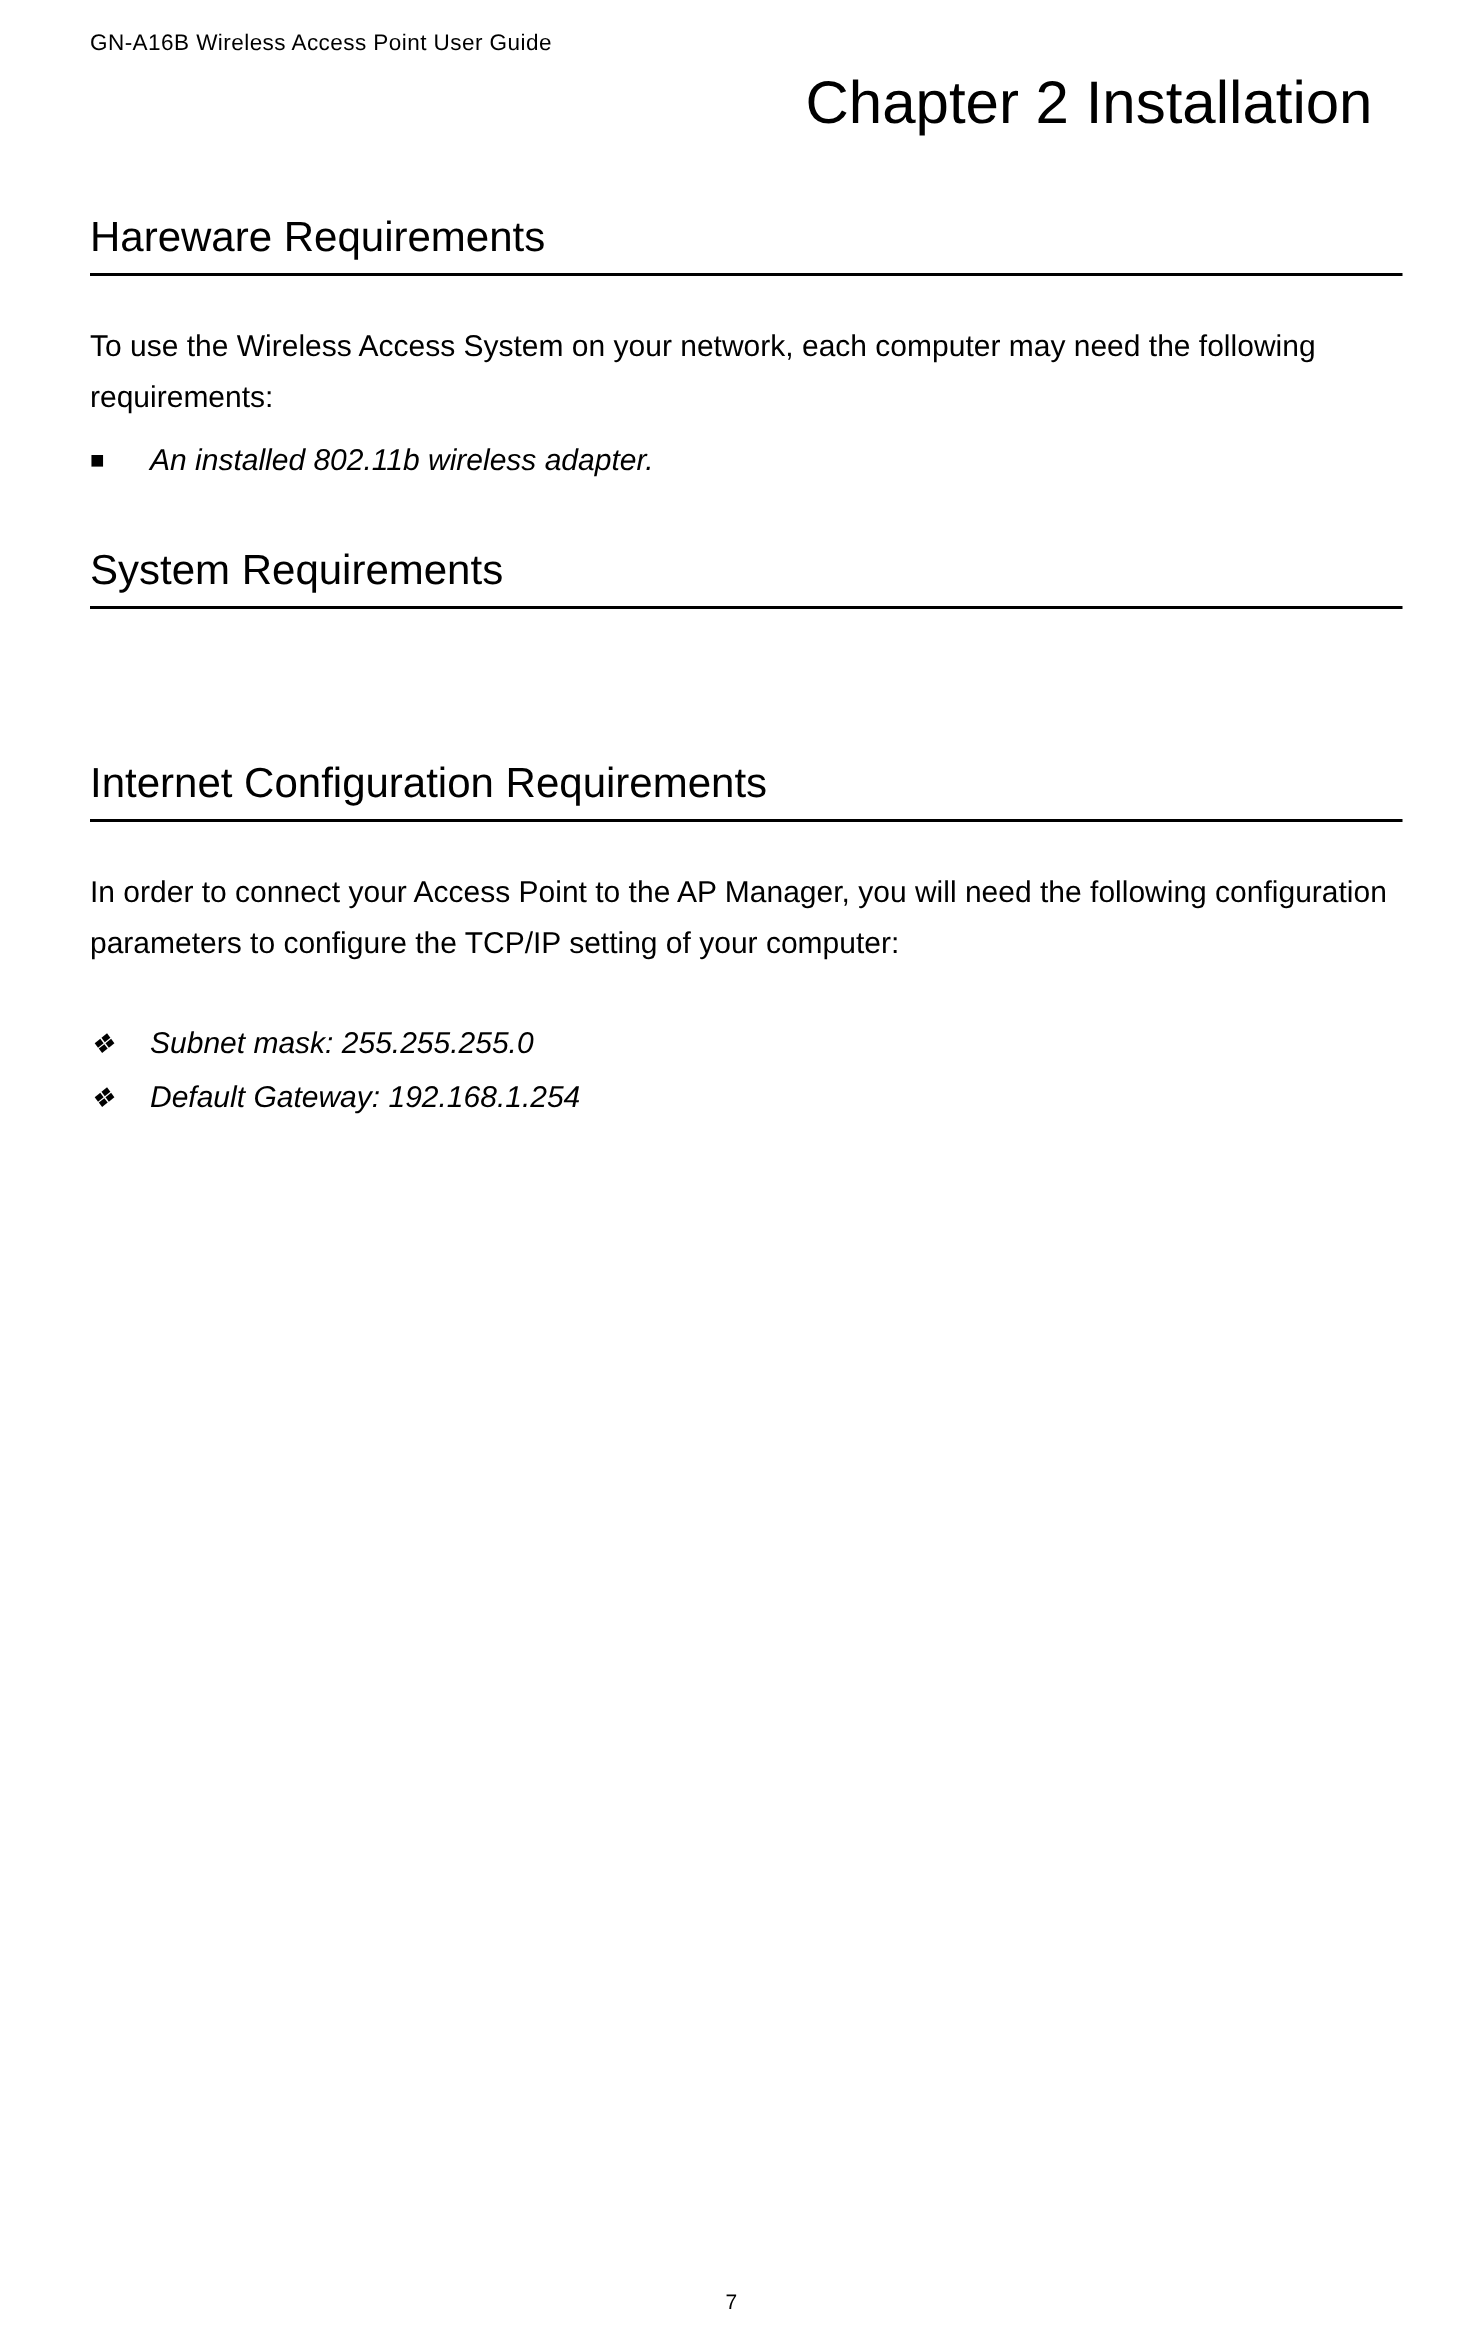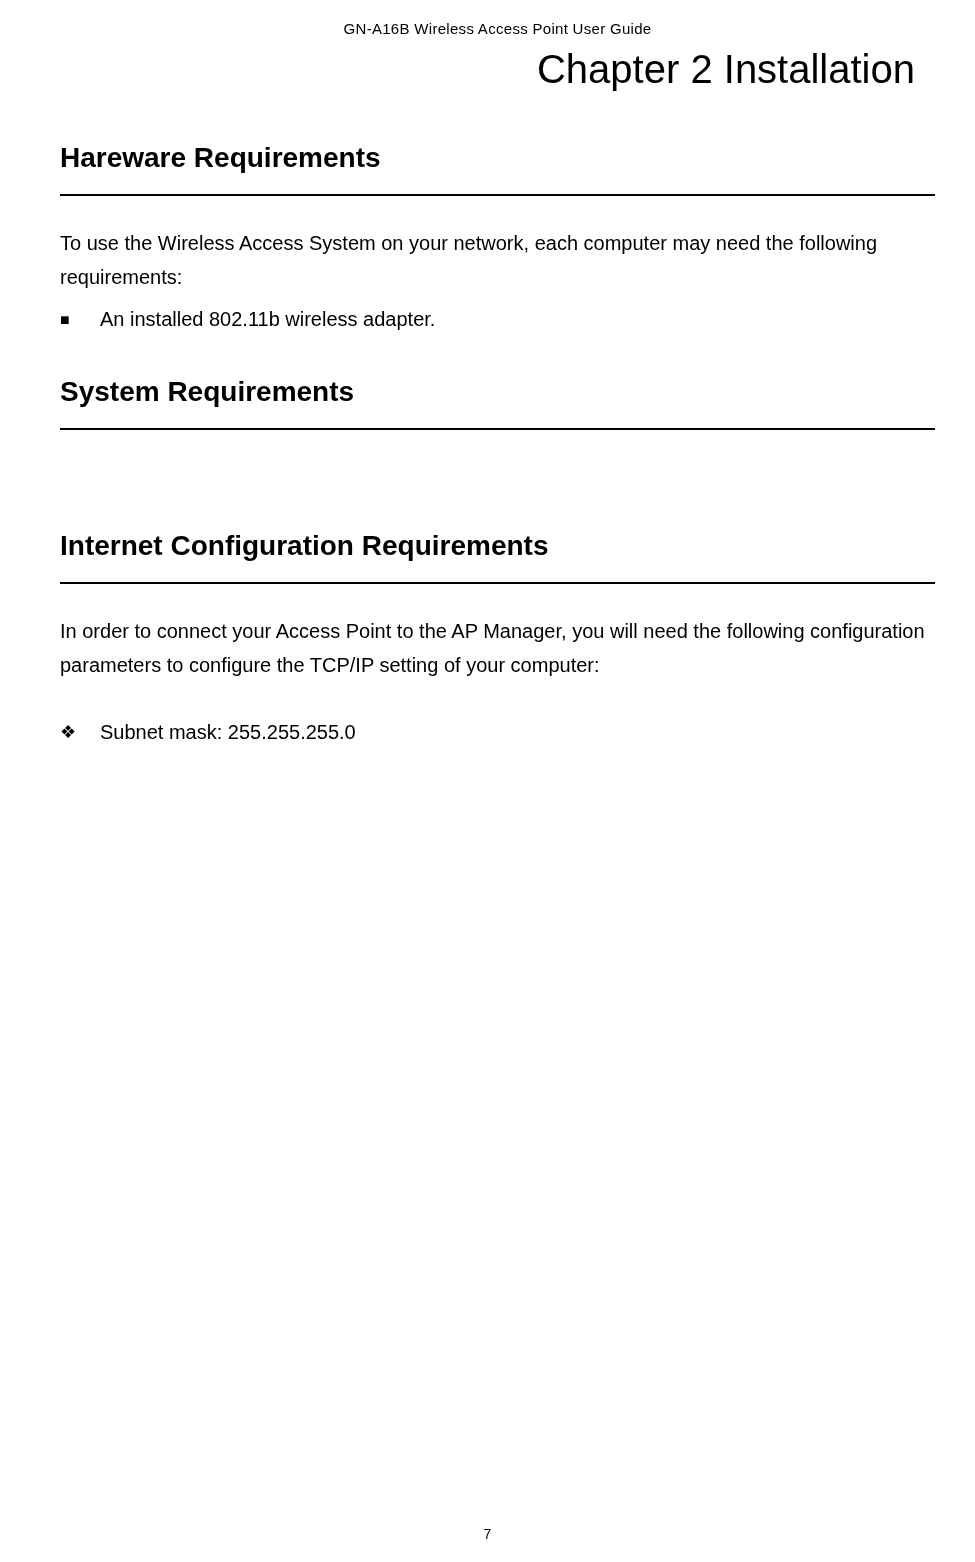--- a/index.html
+++ b/index.html
@@ -10,54 +10,55 @@
     body {
       width: 975px;
       height: 1562px;
       background: #ffffff;
       font-family: Arial, Helvetica, sans-serif;
       color: #000000;
       padding: 20px 40px 20px 60px;
       position: relative;
     }
     .header-text {
-      text-align: center;
+      text-align: left;
       font-size: 15px;
       margin-bottom: 10px;
       letter-spacing: 0.3px;
     }
     .chapter-title {
       text-align: right;
       font-size: 40px;
       font-weight: normal;
       margin-bottom: 50px;
       padding-right: 20px;
     }
     .section-heading {
       font-size: 28px;
-      font-weight: bold;
+      font-weight: normal;
       border-bottom: 2px solid #000000;
-      padding-bottom: 20px;
+      padding-bottom: 8px;
       margin-bottom: 30px;
     }
     .paragraph {
       font-size: 20px;
       line-height: 1.7;
       margin-bottom: 8px;
     }
     .list {
       list-style: none;
       margin-bottom: 40px;
     }
     .list-item {
       font-size: 20px;
       line-height: 1.7;
       padding-left: 40px;
       position: relative;
       margin-bottom: 2px;
+      font-style: italic;
     }
     .list-item.square::before {
       content: "■";
       position: absolute;
       left: 0;
       font-size: 16px;
       top: 4px;
     }
     .list-item.diamond::before {
       content: "❖";
@@ -100,15 +101,16 @@
 </ul>
 
 <div class="section-heading">Internet Configuration Requirements</div>
 
 <p class="paragraph">In order to connect your Access Point to the AP Manager, you will need the following configuration parameters to configure the TCP/IP setting of your computer:</p>
 
 <div style="height: 25px;"></div>
 
 <ul class="list">
   <li class="list-item diamond">Subnet mask: 255.255.255.0</li>
+  <li class="list-item diamond">Default Gateway: 192.168.1.254</li>
 </ul>
 
 <div class="page-number">7</div>
 
 </body></html>

